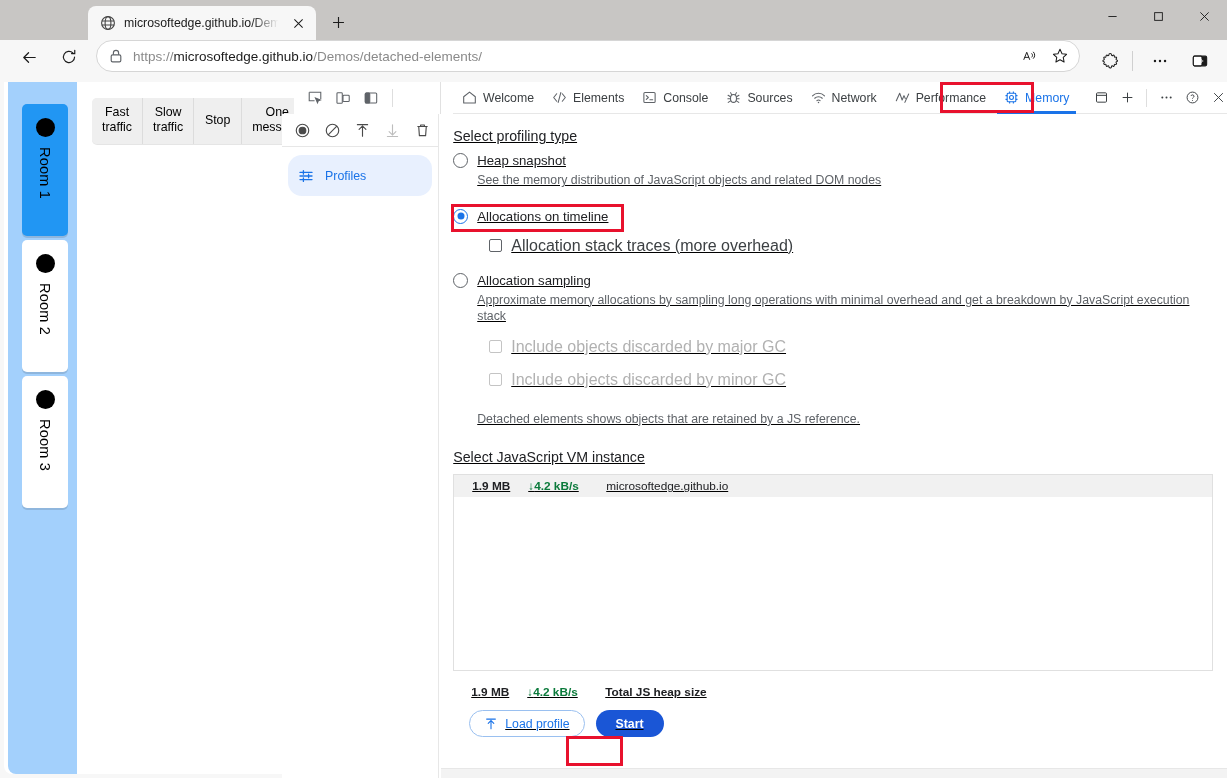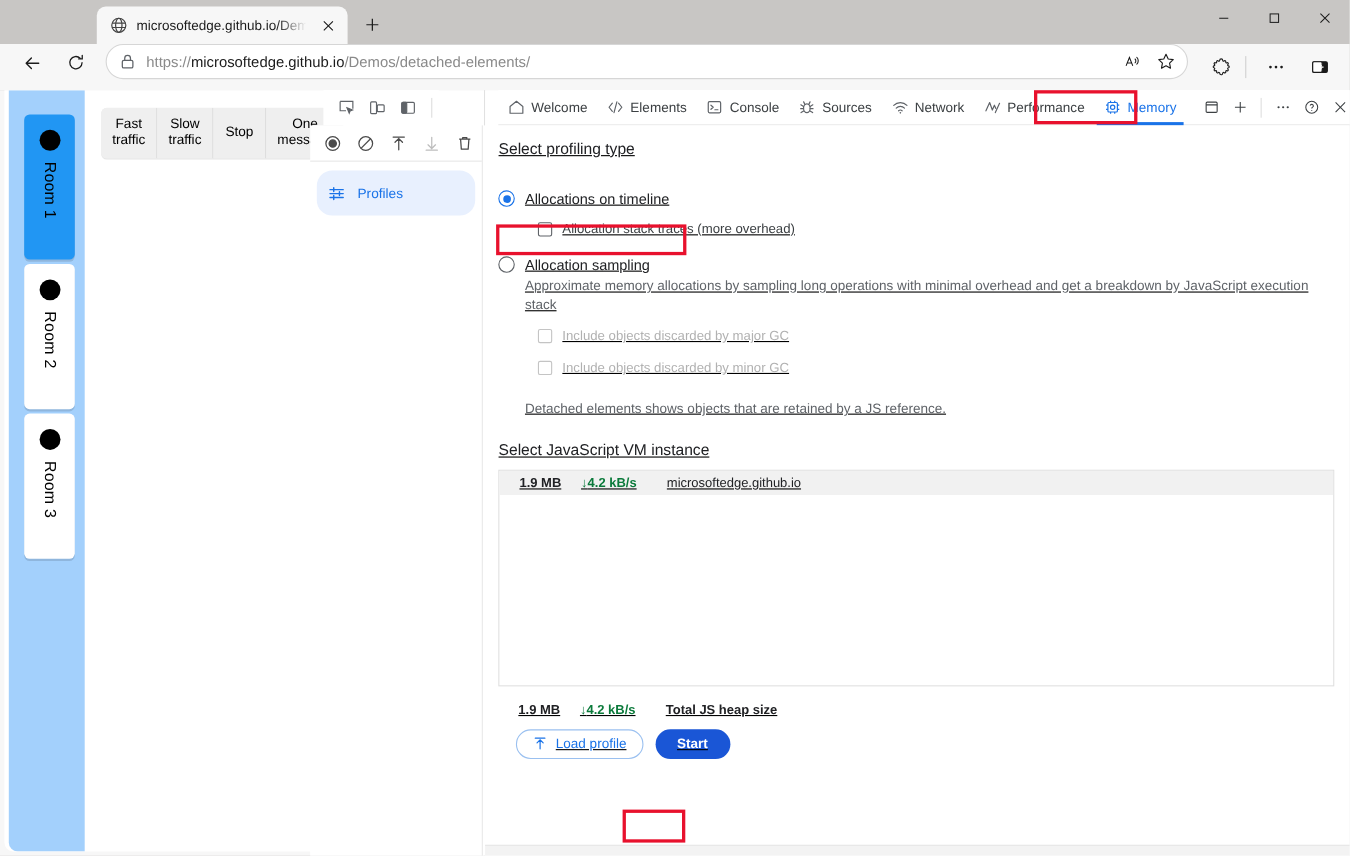--- a/index.html
+++ b/index.html
@@ -237,21 +237,21 @@
   .opt-label { font-size: 13.2px; color: #202124; }
   .opt-desc {
     font-size: 12.3px; color: #5f6368; margin: 4px 0 0 24px; line-height: 1.35;
   }
   .chk-row { display: flex; align-items: center; gap: 9px; margin: 13px 0 0 36px; }
   .chkbox {
     width: 13px; height: 13px; border: 1.3px solid #5f6368; border-radius: 2px;
     background: #fff; flex: 0 0 13px;
   }
   .chkbox.dim { border-color: #c4c4c4; }
-  .chk-label { font-size: 12px; color: #3c4043; }
+  .chk-label { font-size: 16px; color: #3c4043; }
   .chk-label.dim { color: #b1b1b1; }
 
   .gap-a { height: 20px; }
   .gap-b { height: 18px; }
 
   .vm-list {
     border: 1px solid #e0e0e0; background: #fff;
     height: 197px; margin-top: 2px; overflow: hidden;
   }
   .vm-row {
@@ -606,20 +606,27 @@
               </span>
               <span>Profiles</span>
             </div>
           </div>
         </div>
 
         <div class="dt-main">
 
           <h2 class="sec-title">Select profiling type</h2>
 
+          <div>
+            <div class="opt-row">
+              <span class="radio"></span>
+              <span class="opt-label">Heap snapshot</span>
+            </div>
+            <div class="opt-desc">See the memory distribution of JavaScript objects and related DOM nodes</div>
+          </div>
 
           <div class="gap-a"></div>
 
           <div>
             <div class="opt-row" id="alloc-row">
               <span class="radio checked"></span>
               <span class="opt-label">Allocations on timeline</span>
             </div>
             <div class="chk-row">
               <span class="chkbox"></span>

